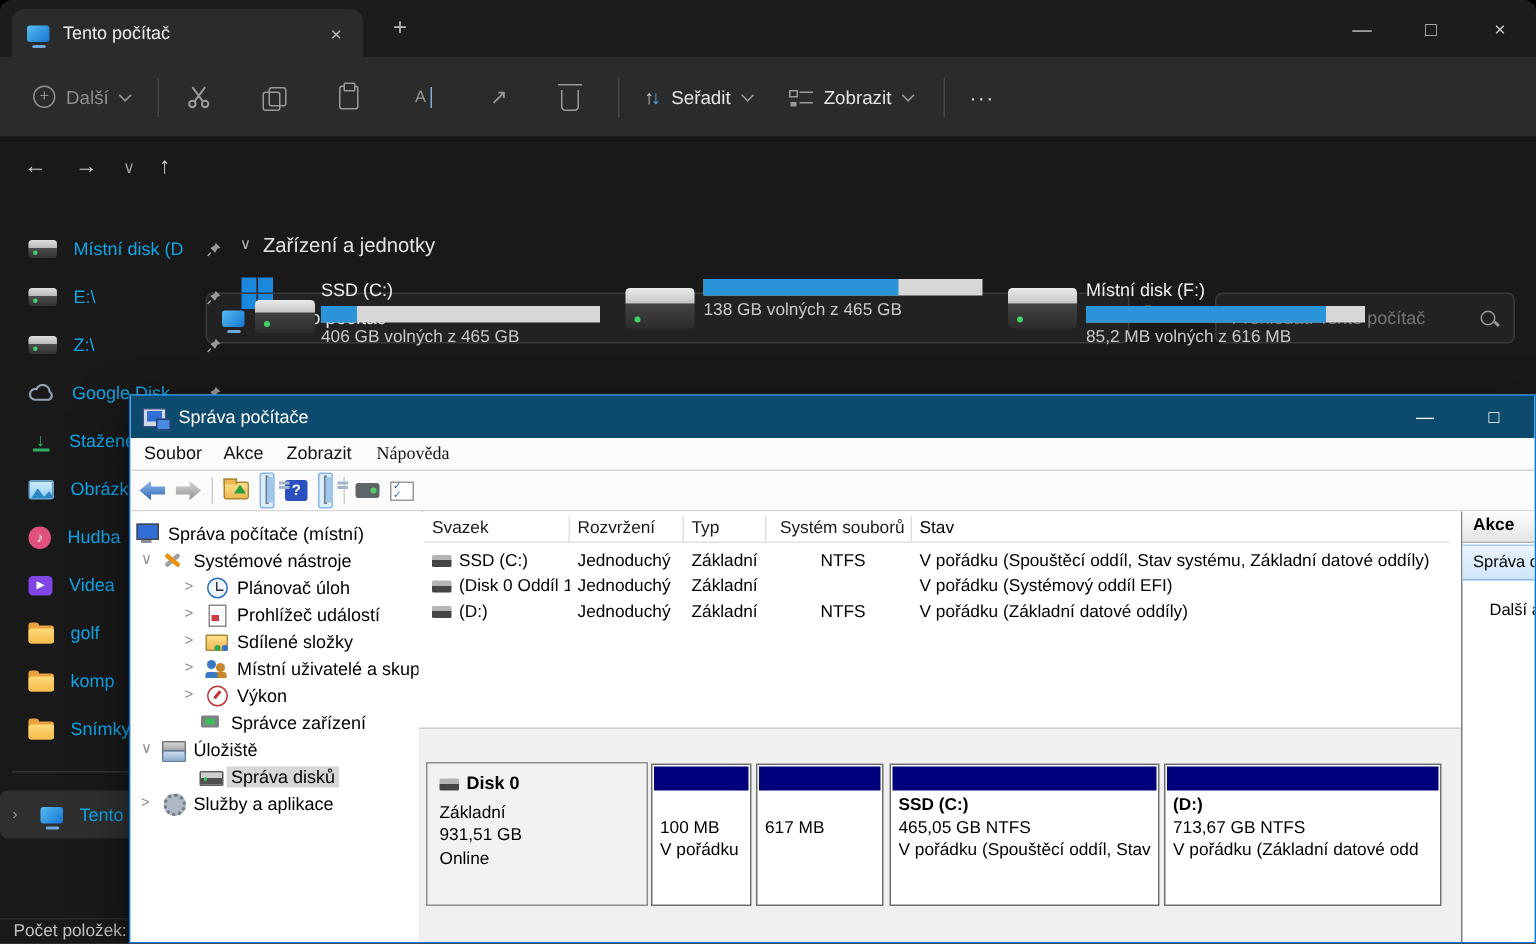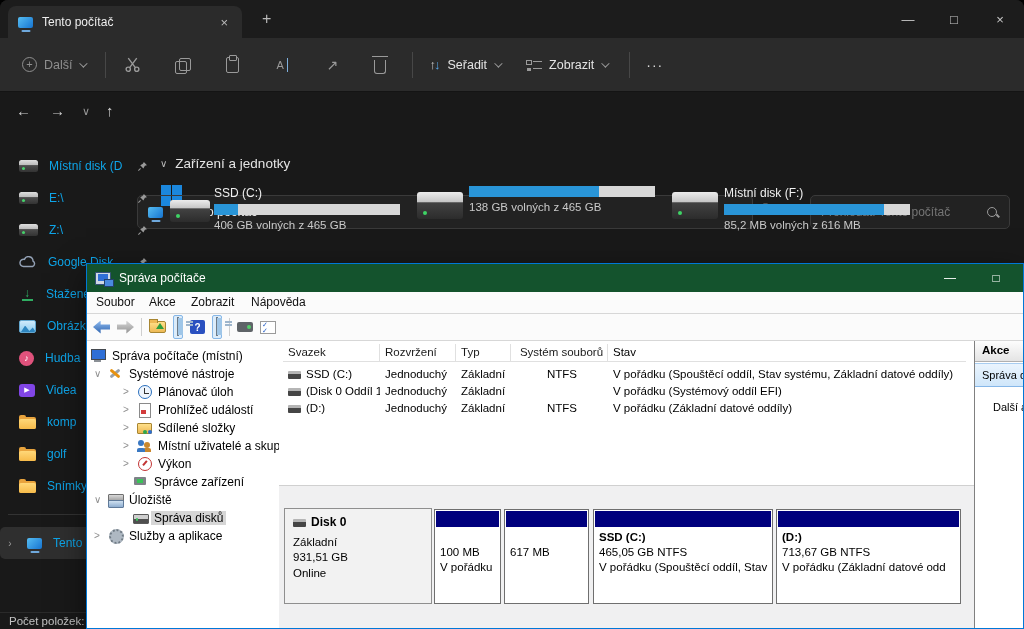--- a/index.html
+++ b/index.html
@@ -127,21 +127,21 @@
   .tile-bar .fill { position:absolute; left:0; top:0; bottom:0; background:#2995d8; }
   .tile-free { color:#c9c9c9; font-size:11.5px; margin-top:4px; }
 
   .statusbar { position:absolute; left:0; top:612px; width:1024px; height:17px; background:#191919;
     border-top:1px solid #2a2a2a; color:#c2c2c2; font-size:11.5px; padding:2px 0 0 9px; }
 
   
   .mmc { position:absolute; left:86px; top:263px; width:938px; height:366px; background:#fff;
     border:1px solid #0078d7; box-shadow:0 10px 30px rgba(0,0,0,.5); overflow:hidden; z-index:10;
     color:#000; }
-  .mmc-titlebar { position:absolute; left:0; top:0; right:0; height:28px; background:#14532d;
+  .mmc-titlebar { position:absolute; left:0; top:0; right:0; height:28px; background:#0c4a6e;
     display:flex; align-items:center; padding-left:8px; }
   .mmc-appicon { position:relative; width:16px; height:13px; background:#cfd8e4; border:1px solid #35507a;
     border-radius:1px; }
   .mmc-appicon::before { content:""; position:absolute; left:1.5px; top:1.5px; width:10px; height:7px;
     background:#2f6fd6; }
   .mmc-appicon::after { content:""; position:absolute; right:-4px; bottom:-3px; width:8px; height:6px;
     background:#4a8ae0; border:1px solid #24406b; }
   .mmc-title { color:#fff; font-size:12px; margin-left:8px; }
   .mmc-ctl { position:absolute; top:0; width:34px; height:28px; display:flex; align-items:center;
     justify-content:center; color:#fff; font-size:12px; }
@@ -385,25 +385,25 @@
     <div class="side-item">
       <span class="i-music">♪</span>
       <span class="side-label">Hudba</span>
     </div>
     <div class="side-item">
       <span class="i-video">▶</span>
       <span class="side-label">Videa</span>
     </div>
     <div class="side-item">
       <span class="i-folder"></span>
+      <span class="side-label">golf</span>
+    </div>
+    <div class="side-item">
+      <span class="i-folder"></span>
       <span class="side-label">komp</span>
-    </div>
-    <div class="side-item">
-      <span class="i-folder"></span>
-      <span class="side-label">golf</span>
     </div>
     <div class="side-item">
       <span class="i-folder"></span>
       <span class="side-label">Snímky</span>
     </div>
     <div class="side-div"></div>
     <div class="side-item selected">
       <span class="side-exp">›</span>
       <span class="i-monitor"></span>
       <span class="side-label">Tento počítač</span>
@@ -468,21 +468,21 @@
     <div class="mmc-titlebar">
       <span class="mmc-appicon"></span>
       <span class="mmc-title nowrap">Správa počítače</span>
       <div class="mmc-ctl" style="left:846px;">—</div>
       <div class="mmc-ctl" style="left:892px;">□</div>
     </div>
     <div class="mmc-menubar">
       <span class="mmc-menu" style="left:9px;">Soubor</span>
       <span class="mmc-menu" style="left:62px;">Akce</span>
       <span class="mmc-menu" style="left:104px;">Zobrazit</span>
-      <span class="mmc-menu" style="left:164px;">Nápověda</span>
+      <span class="mmc-menu" style="left:164px;font-family:Liberation Serif, serif;">Nápověda</span>
     </div>
     <div class="mmc-toolbar">
       <span class="ta-back"></span>
       <span class="ta-fwd"></span>
       <span class="tsep"></span>
       <span class="ta-folder"></span>
       <span class="tb-box"><span class="ta-panel"></span></span>
       <span class="ta-help">?</span>
       <span class="tb-box"><span class="ta-panel"></span></span>
       <span class="tsep"></span>

